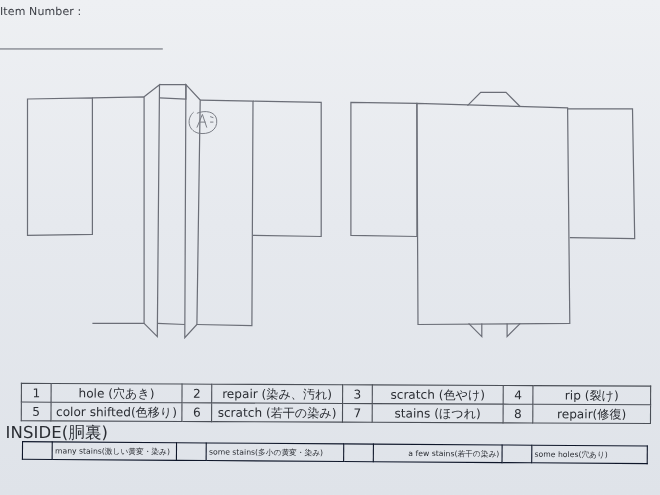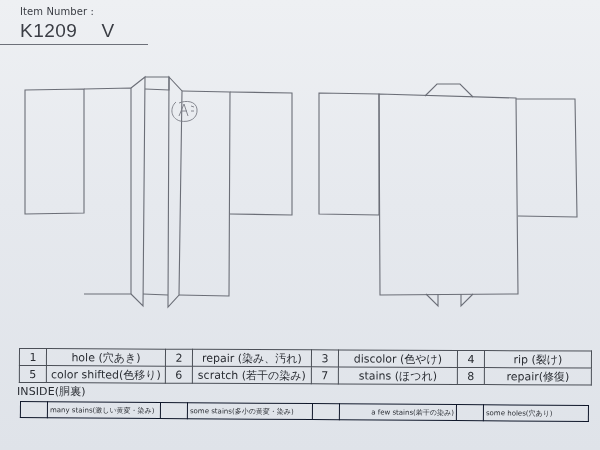--- a/index.html
+++ b/index.html
@@ -5,21 +5,21 @@
   html, body { margin: 0; padding: 0; }
   body {
     width: 600px; height: 450px; overflow: hidden;
     background: linear-gradient(180deg, #eef0f3 0%, #e6e9ee 45%, #dfe3e9 100%);
     font-family: "DejaVu Sans", "Liberation Sans", sans-serif;
     color: #2a2d33;
     position: relative;
   }
   .sheet { position: absolute; inset: 0; }
   .item-label {
-    position: absolute; left: 20px; top: 6px;
+    position: absolute; left: 0; top: 6px;
     font-size: 10px; color: #3a3d44; letter-spacing: 0.1px;
   }
   .item-number {
     position: absolute; left: 20px; top: 20px;
     font-size: 19px; color: #3a3d44; letter-spacing: 0.5px;
     font-family: "Liberation Sans", sans-serif;
   }
   .item-number .suffix { margin-left: 24px; }
   .item-underline {
     position: absolute; left: 0; top: 44px; width: 148px; height: 1px;
@@ -32,44 +32,41 @@
     font-size: 11px; color: #2a2d33;
     font-family: "DejaVu Sans", sans-serif;
     transform: rotate(0.25deg); transform-origin: left top;
   }
   .defect-table td {
     border: 1px solid #4b4f57; height: 16px; padding: 0 3px;
     text-align: center; white-space: nowrap;
   }
   .defect-table td.num { width: 20px; }
   .inside-label {
-    position: absolute; left: 17px; top: 384px;
-    font-size: 11px; color: #2a2d33; letter-spacing: 0.1px;
+    position: absolute; left: 5px; top: 384px;
+    font-size: 15px; color: #2a2d33; letter-spacing: 0.1px;
   }
   .inside-table {
     position: absolute; left: 20px; top: 401px;
     border-collapse: collapse;
     font-size: 7px; color: #2a2d33;
     transform: rotate(0.4deg); transform-origin: left top;
   }
   .inside-table td {
     border: 1px solid #0f172a; height: 15px; padding: 0 2px;
     white-space: nowrap;
   }
   .inside-table td.box { width: 22px; }
 </style>
 </head>
 <body>
 
 <div class="sheet">
 
   <div class="item-label">Item Number :</div>
-  <div class="item-number">
-    <span>K1209</span><span class="suffix">V</span>
-  </div>
   <div class="item-underline"></div>
 
   <svg class="drawing" width="600" height="345" viewBox="0 0 600 345">
     <g stroke="#6b6e77" stroke-width="1.1" fill="none">
 
       <path d="M25 90 L84 89 L84 213 L25 214 Z"></path>
 
       <path d="M84 89 L131 88 L131 294 L84 294"></path>
 
       <path d="M131 88 L145 77 L143 306 L131 294"></path>
@@ -106,21 +103,21 @@
   </svg>
 
   <table class="defect-table">
     <tbody>
         <tr>
       <td class="num">1</td>
       <td style="width:112px">hole (穴あき)</td>
       <td class="num">2</td>
       <td style="width:112px">repair (染み、汚れ)</td>
       <td class="num">3</td>
-      <td style="width:112px">discolor (色やけ)</td>
+      <td style="width:112px">scratch (色やけ)</td>
       <td class="num">4</td>
       <td style="width:100px">rip (裂け)</td>
     </tr>
     <tr>
       <td class="num">5</td>
       <td>color shifted(色移り)</td>
       <td class="num">6</td>
       <td>scratch (若干の染み)</td>
       <td class="num">7</td>
       <td>stains (ほつれ)</td>

